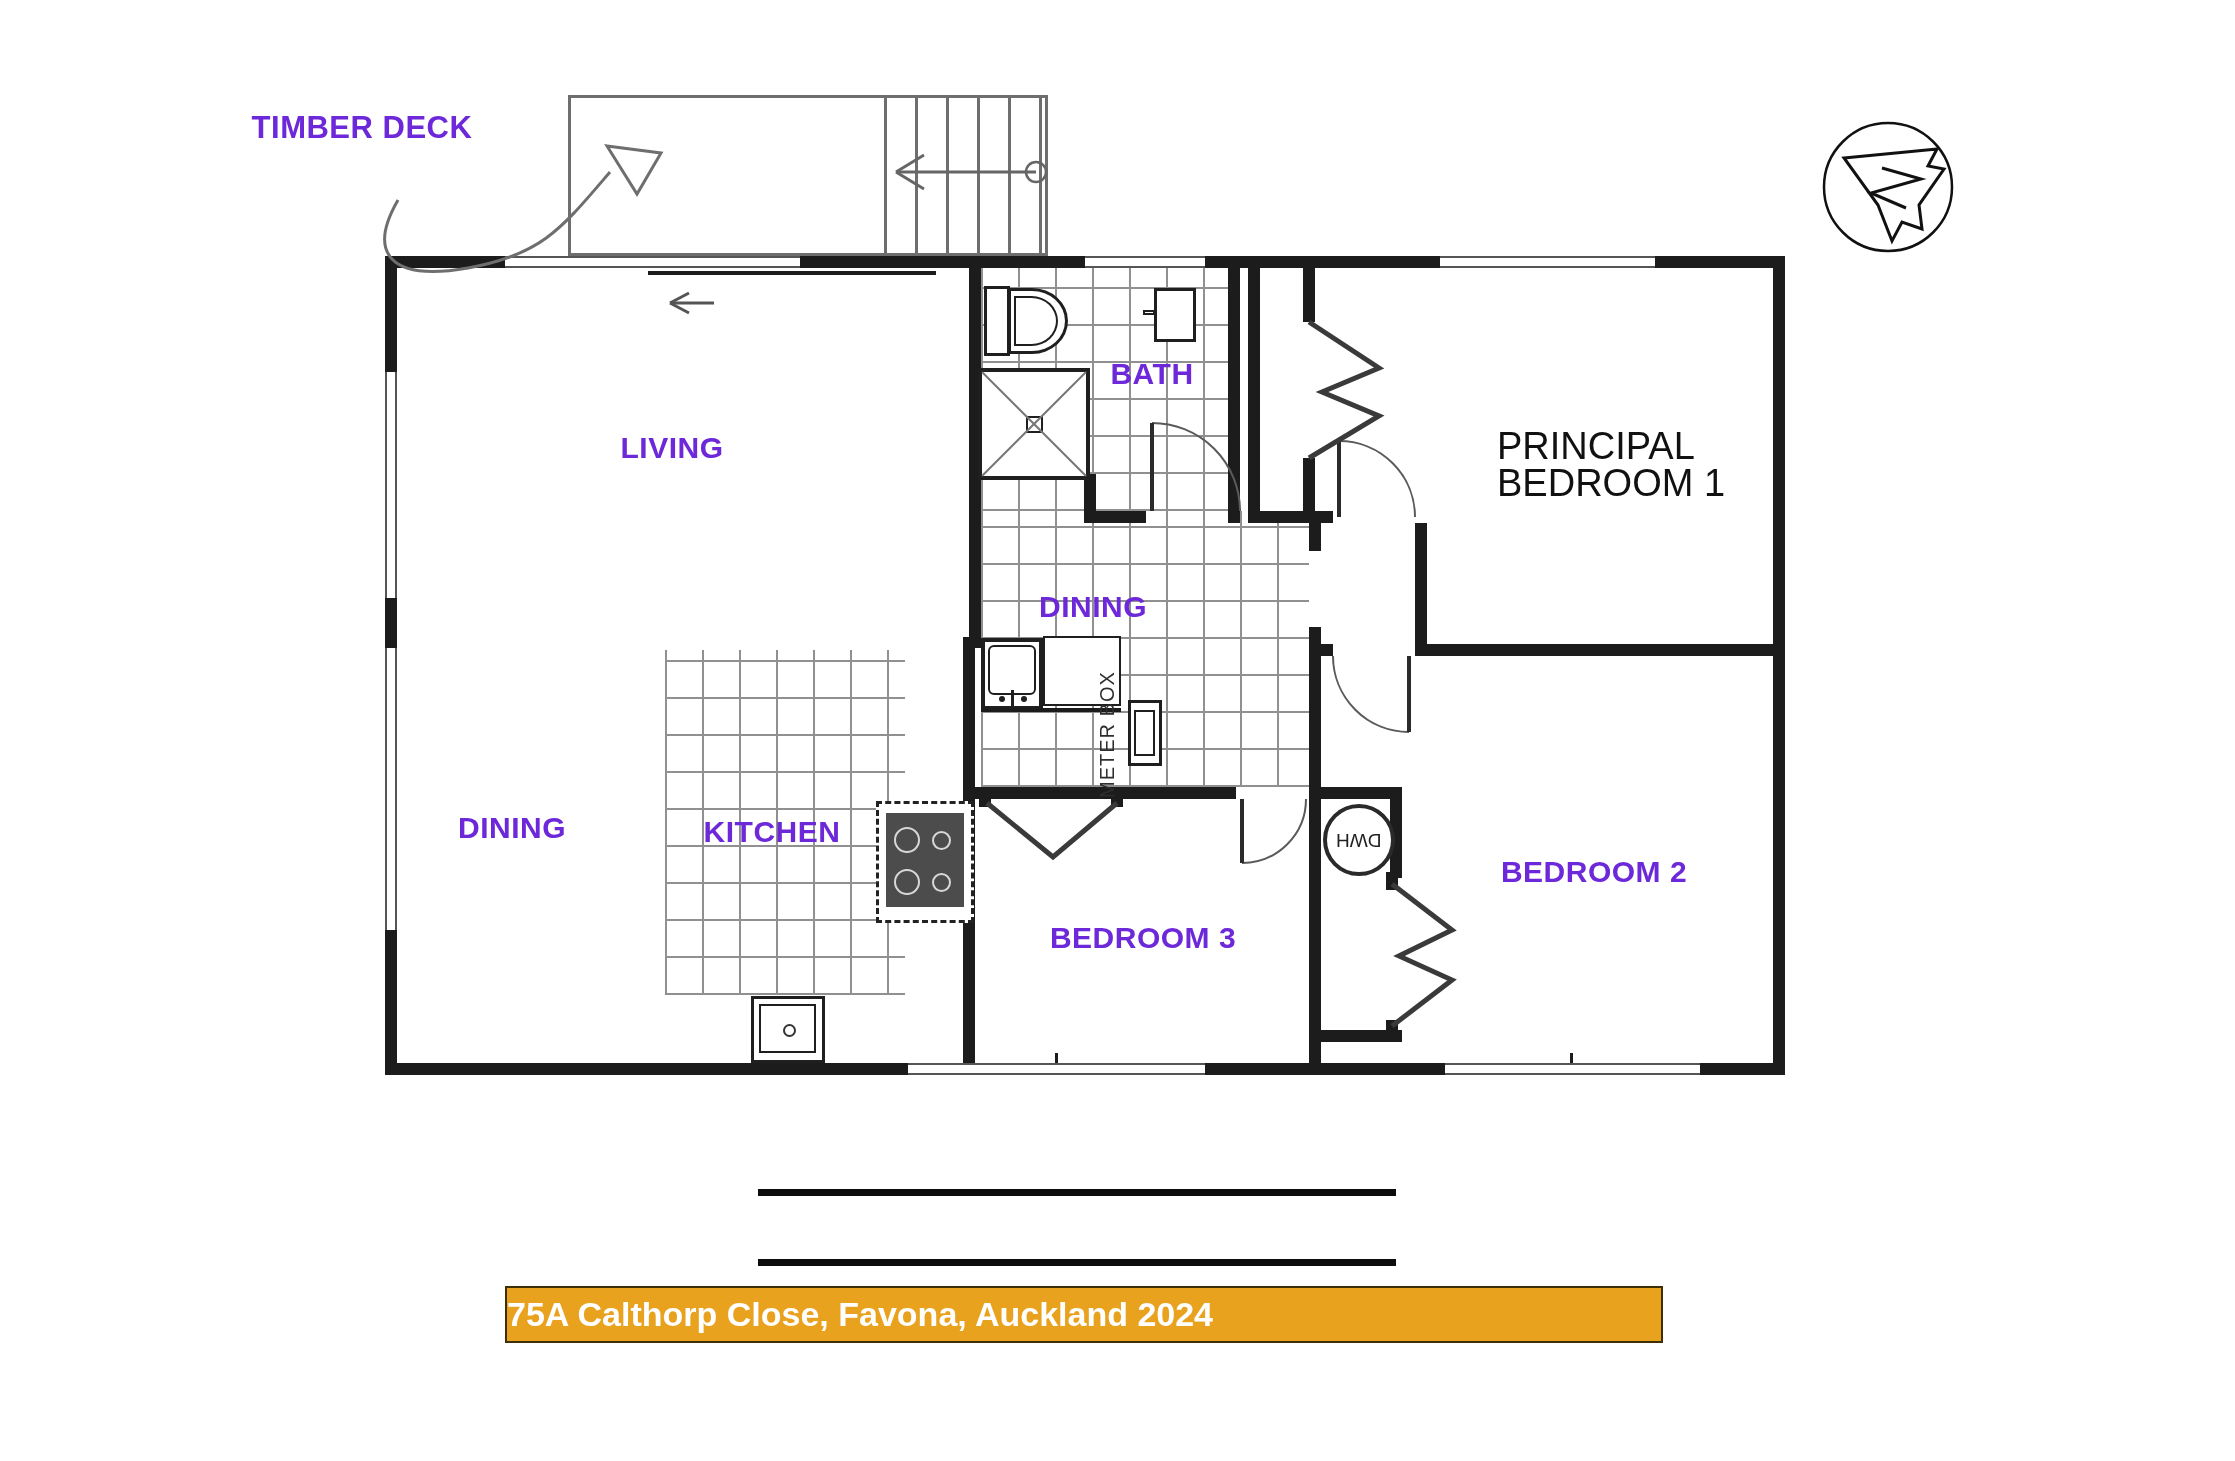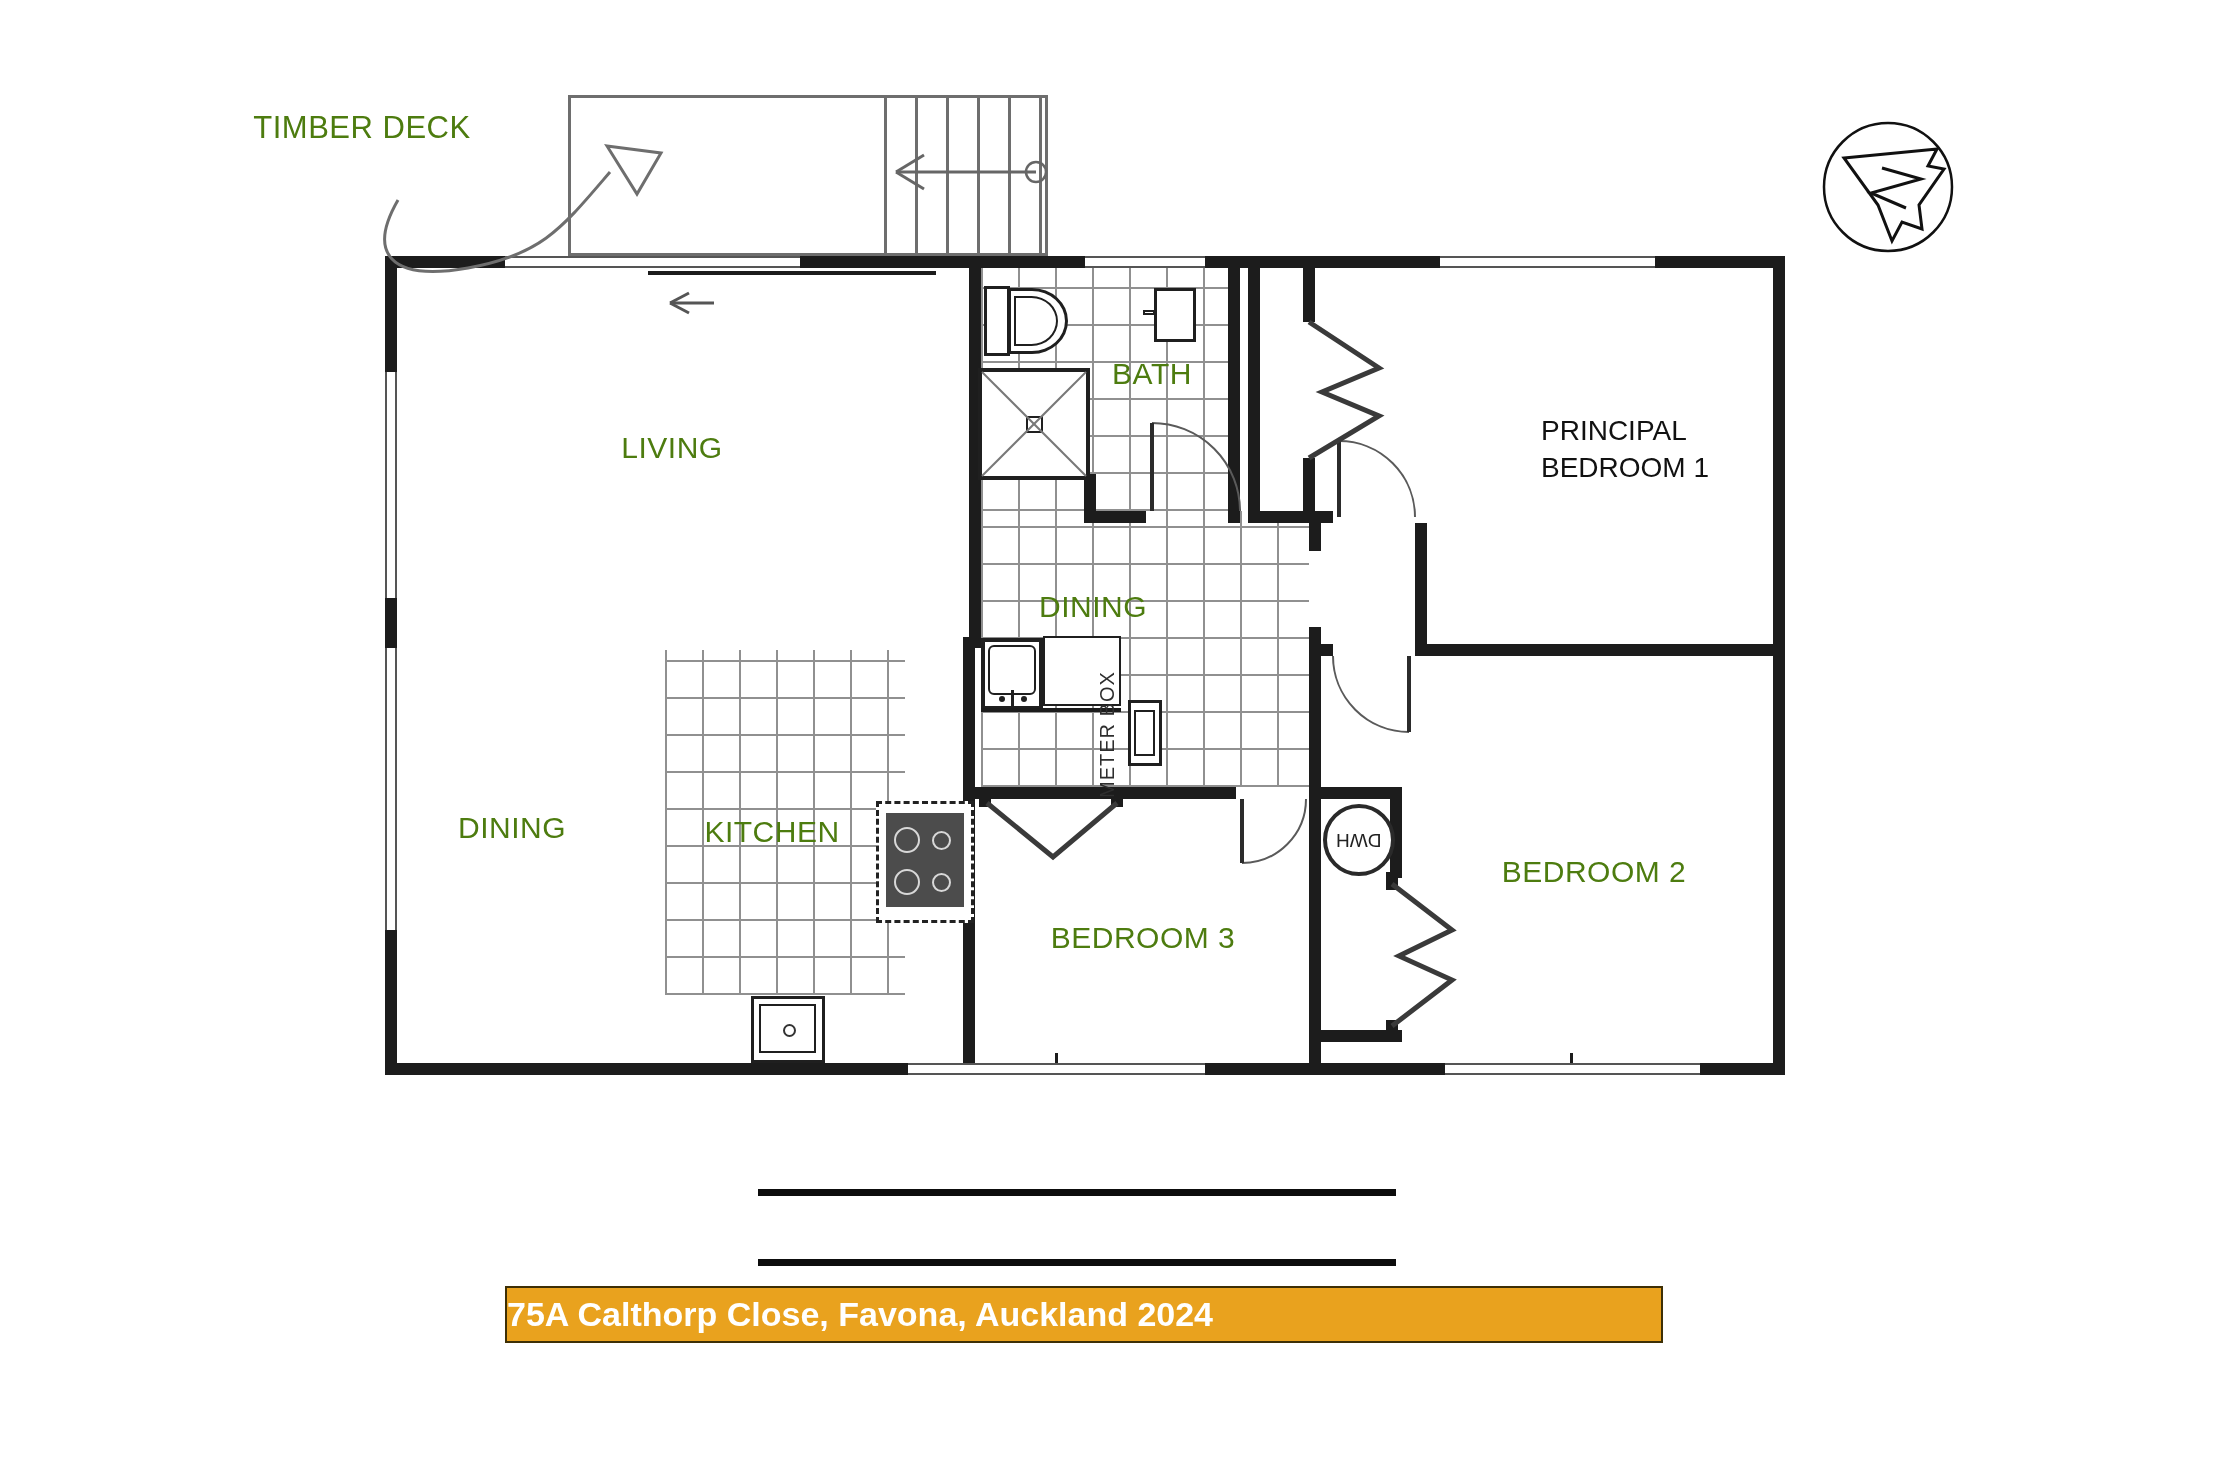--- a/index.html
+++ b/index.html
@@ -9,21 +9,21 @@
   .wall{position:absolute;background:#1c1c1c;}
   .tiles{position:absolute;background-color:#fff;
     background-image:
       repeating-linear-gradient(0deg,#909090 0 2px,transparent 2px 37px),
       repeating-linear-gradient(90deg,#909090 0 2px,transparent 2px 37px);}
   .winh{position:absolute;height:12px;background:#fff;
     background-image:linear-gradient(#555 0 2px,transparent 2px 10px,#555 10px 12px);}
   .winv{position:absolute;width:12px;background:#fff;
     background-image:linear-gradient(90deg,#555 0 2px,transparent 2px 10px,#555 10px 12px);}
   .lbl{position:absolute;transform:translate(-50%,-50%);white-space:nowrap;
-       font-size:30px;letter-spacing:.5px;color:#4d7c0f;}
+       font-size:30px;letter-spacing:.5px;color:#6d28d9;font-weight:bold;}
   .fix{position:absolute;background:#fff;border:3px solid #1f1f1f;box-sizing:border-box;}
   .thin{border-width:2px;}
   .deck{position:absolute;border:3px solid #6e6e6e;background:#fff;box-sizing:border-box;}
   .stair{position:absolute;width:3px;background:#6e6e6e;}
   .rule{position:absolute;background:#0d0d0d;height:7px;}
   .title-text{position:absolute;transform:translate(-50%,-50%);font-size:47px;
       letter-spacing:0px;color:#0d0d0d;white-space:nowrap;}
   .banner{position:absolute;left:505px;top:1286px;width:1158px;height:57px;
       background:#E9A21E;border:2px solid #3d2f05;box-sizing:border-box;
       display:flex;align-items:center;justify-content:flex-start;}
@@ -180,21 +180,21 @@
       <polygon points="1844,158 1937,149 1928,166 1944,169 1919,205 1922,229 1902,222 1892,241 1878,205"></polygon>
       <polyline points="1882,168 1921,179 1871,193 1906,208"></polyline>
     </g>
   </svg>
 
   <div class="lbl" style="left:672px;top:448px;">LIVING</div>
   <div class="lbl" style="left:512px;top:828px;">DINING</div>
   <div class="lbl" style="left:772px;top:832px;">KITCHEN</div>
   <div class="lbl" style="left:1152px;top:374px;text-align:right;">BATH</div>
   <div class="lbl" style="left:1093px;top:607px;">DINING</div>
-  <div class="abs" style="left:1497px;top:412px;font-size:28px;line-height:37px;margin-left:44px;">
+  <div class="abs" style="left:1497px;top:428px;font-size:38px;line-height:37px;">
     <div>PRINCIPAL</div>
     <div>BEDROOM 1</div>
   </div>
   <div class="lbl" style="left:1594px;top:872px;">BEDROOM 2</div>
   <div class="lbl" style="left:1143px;top:938px;">BEDROOM 3</div>
 
   <div class="rule" style="left:758px;top:1189px;width:638px;"></div>
   <div class="rule" style="left:758px;top:1259px;width:638px;"></div>
 
   <div class="banner">

